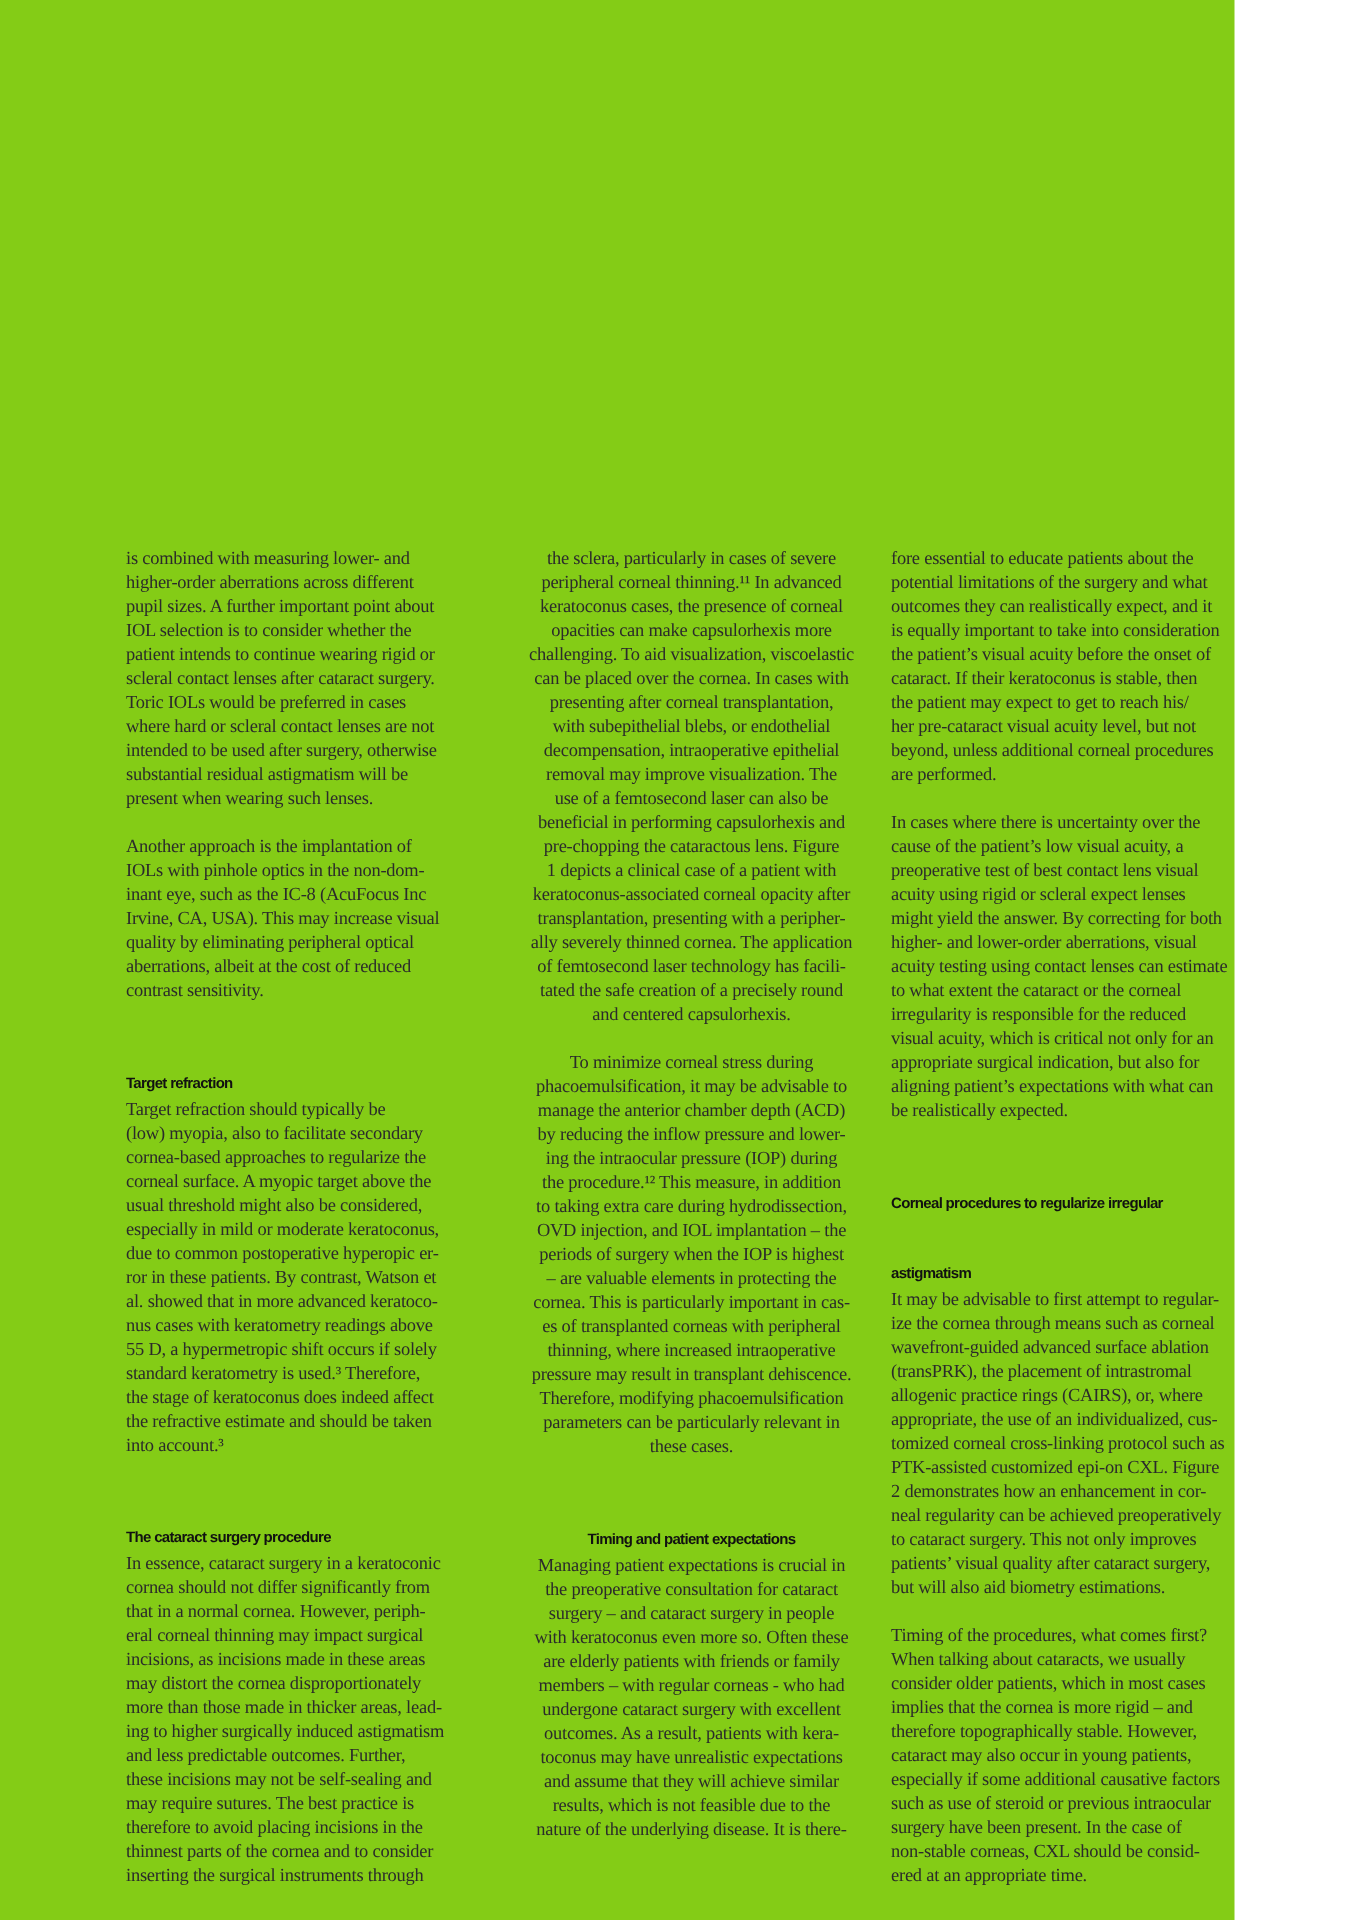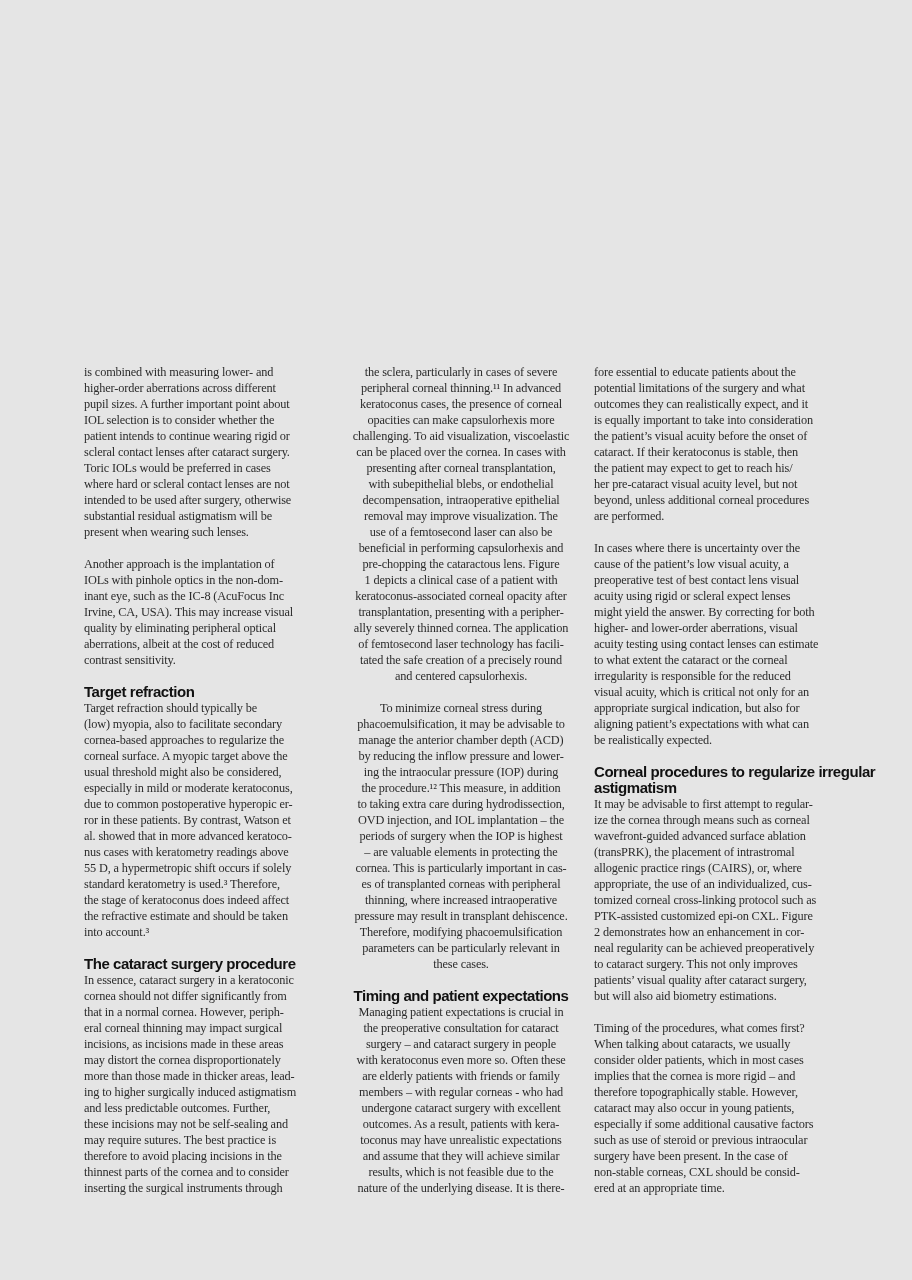--- a/index.html
+++ b/index.html
@@ -1,41 +1,42 @@
 <!DOCTYPE html>
 <html><head>
   <meta charset="utf-8">
   <style>
     html, body { margin: 0; padding: 0; background: #ffffff; }
     body { width: 912px; height: 1280px; position: relative; overflow: hidden; }
-    .page { position: absolute; left: 0; top: 0; width: 912px; height: 1280px; background: #e5e5e5; }
+    .page { position: absolute; left: 0; top: 0; width: 823px; height: 1280px; background: #84cc16; }
     .col { position: absolute; top: 364px; width: 250px; }
     .col-1 { left: 84px; }
     .col-2 { left: 336px; text-align: center; }
     .col-3 { left: 594px; }
     .line {
       display: block;
       height: 16px;
       line-height: 16px;
       font-family: "Liberation Serif", "DejaVu Serif", serif;
       font-size: 12.3px;
       color: #2b2b2b;
       white-space: nowrap;
       letter-spacing: -0.15px;
     }
     .heading {
       display: block;
       height: 16px;
       line-height: 16px;
       font-family: "Liberation Sans", "DejaVu Sans", sans-serif;
-      font-size: 15px;
+      font-size: 10px;
       font-weight: bold;
       color: #111111;
       letter-spacing: -0.45px;
       white-space: nowrap;
+      margin-top: 31px;
     }
     .gap { display: block; height: 16px; }
   </style>
 </head>
 <body>
 
 <div class="page">
   <div class="col col-1">
       <div>
         <span class="line">is combined with measuring lower- and</span>

